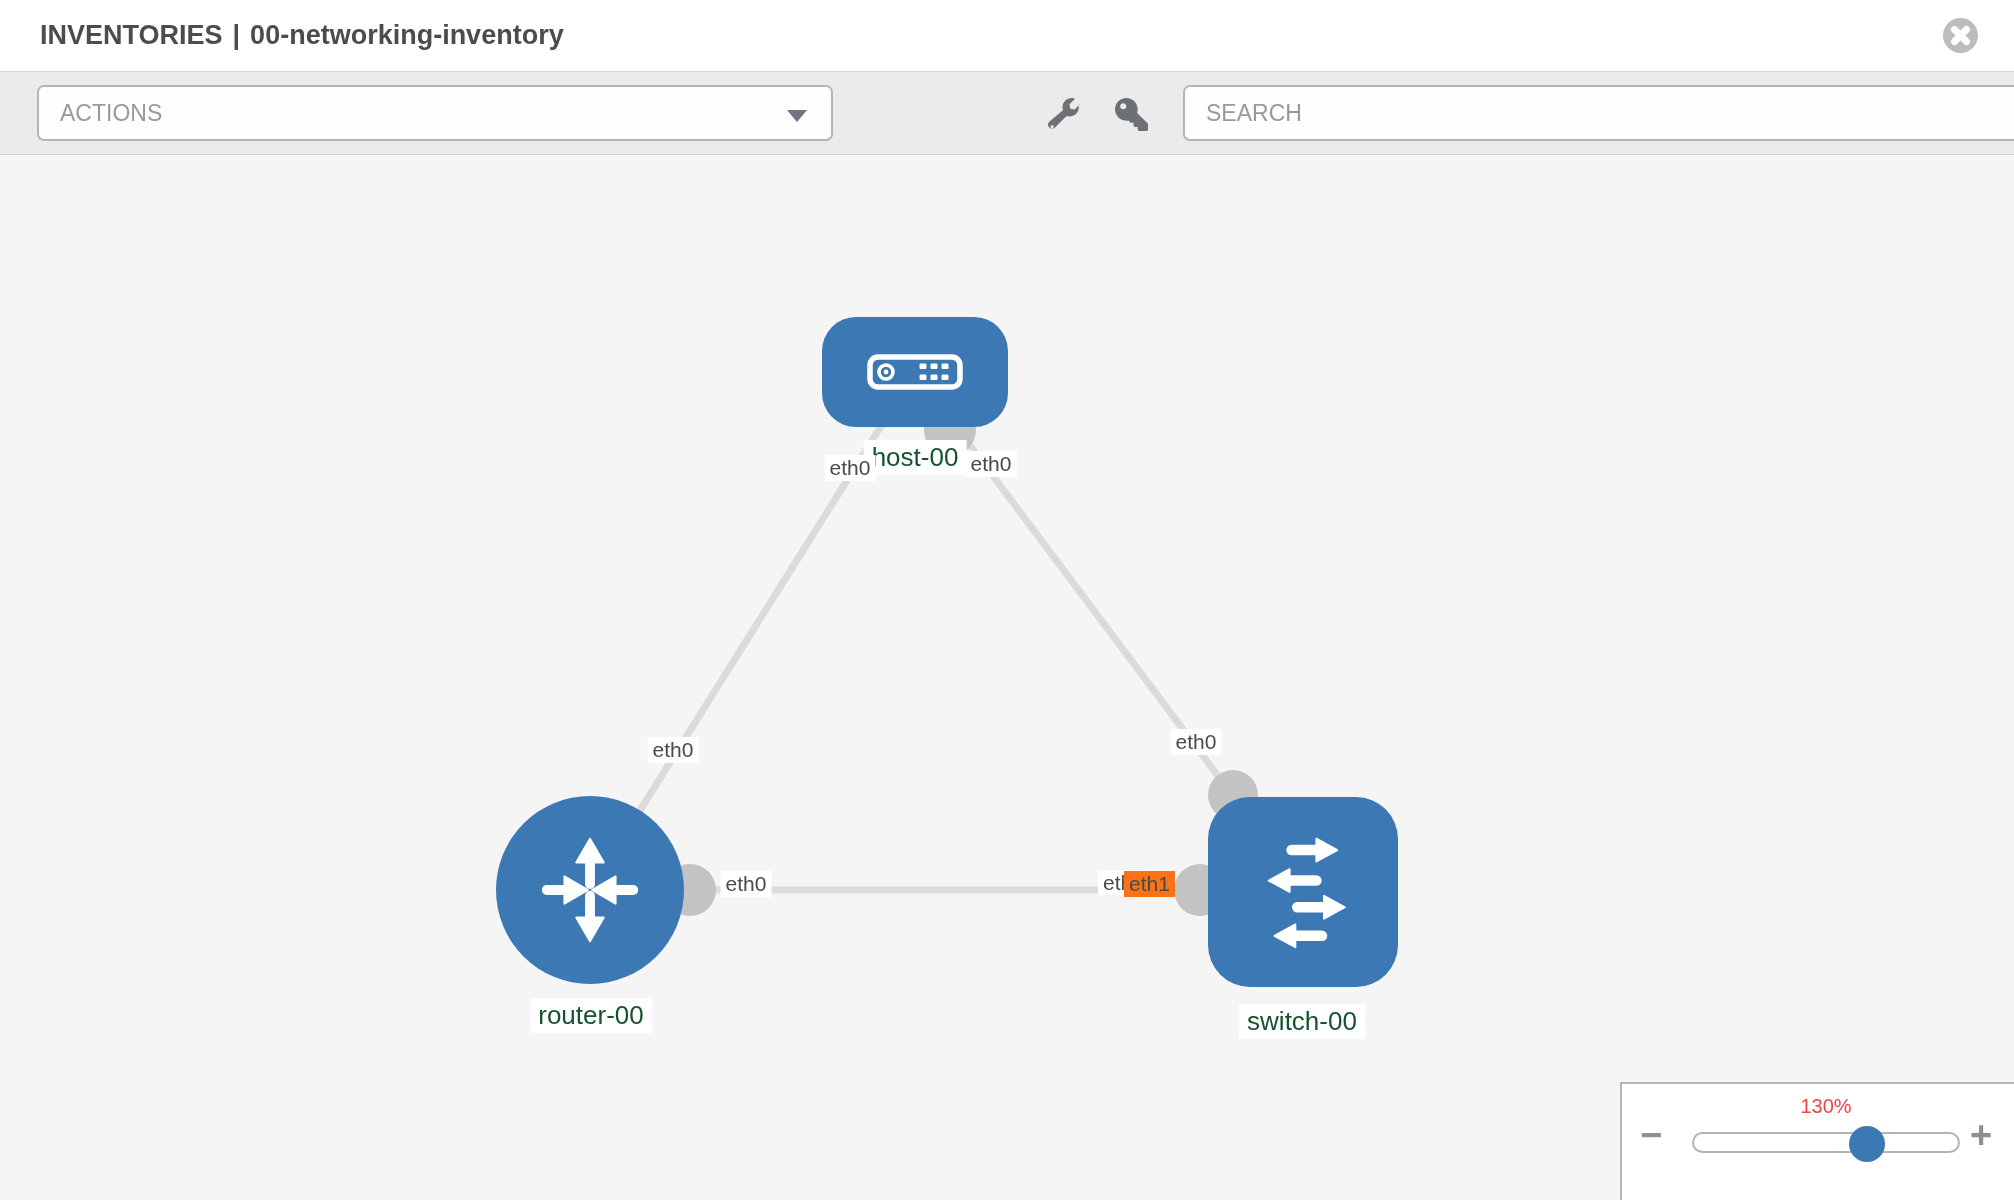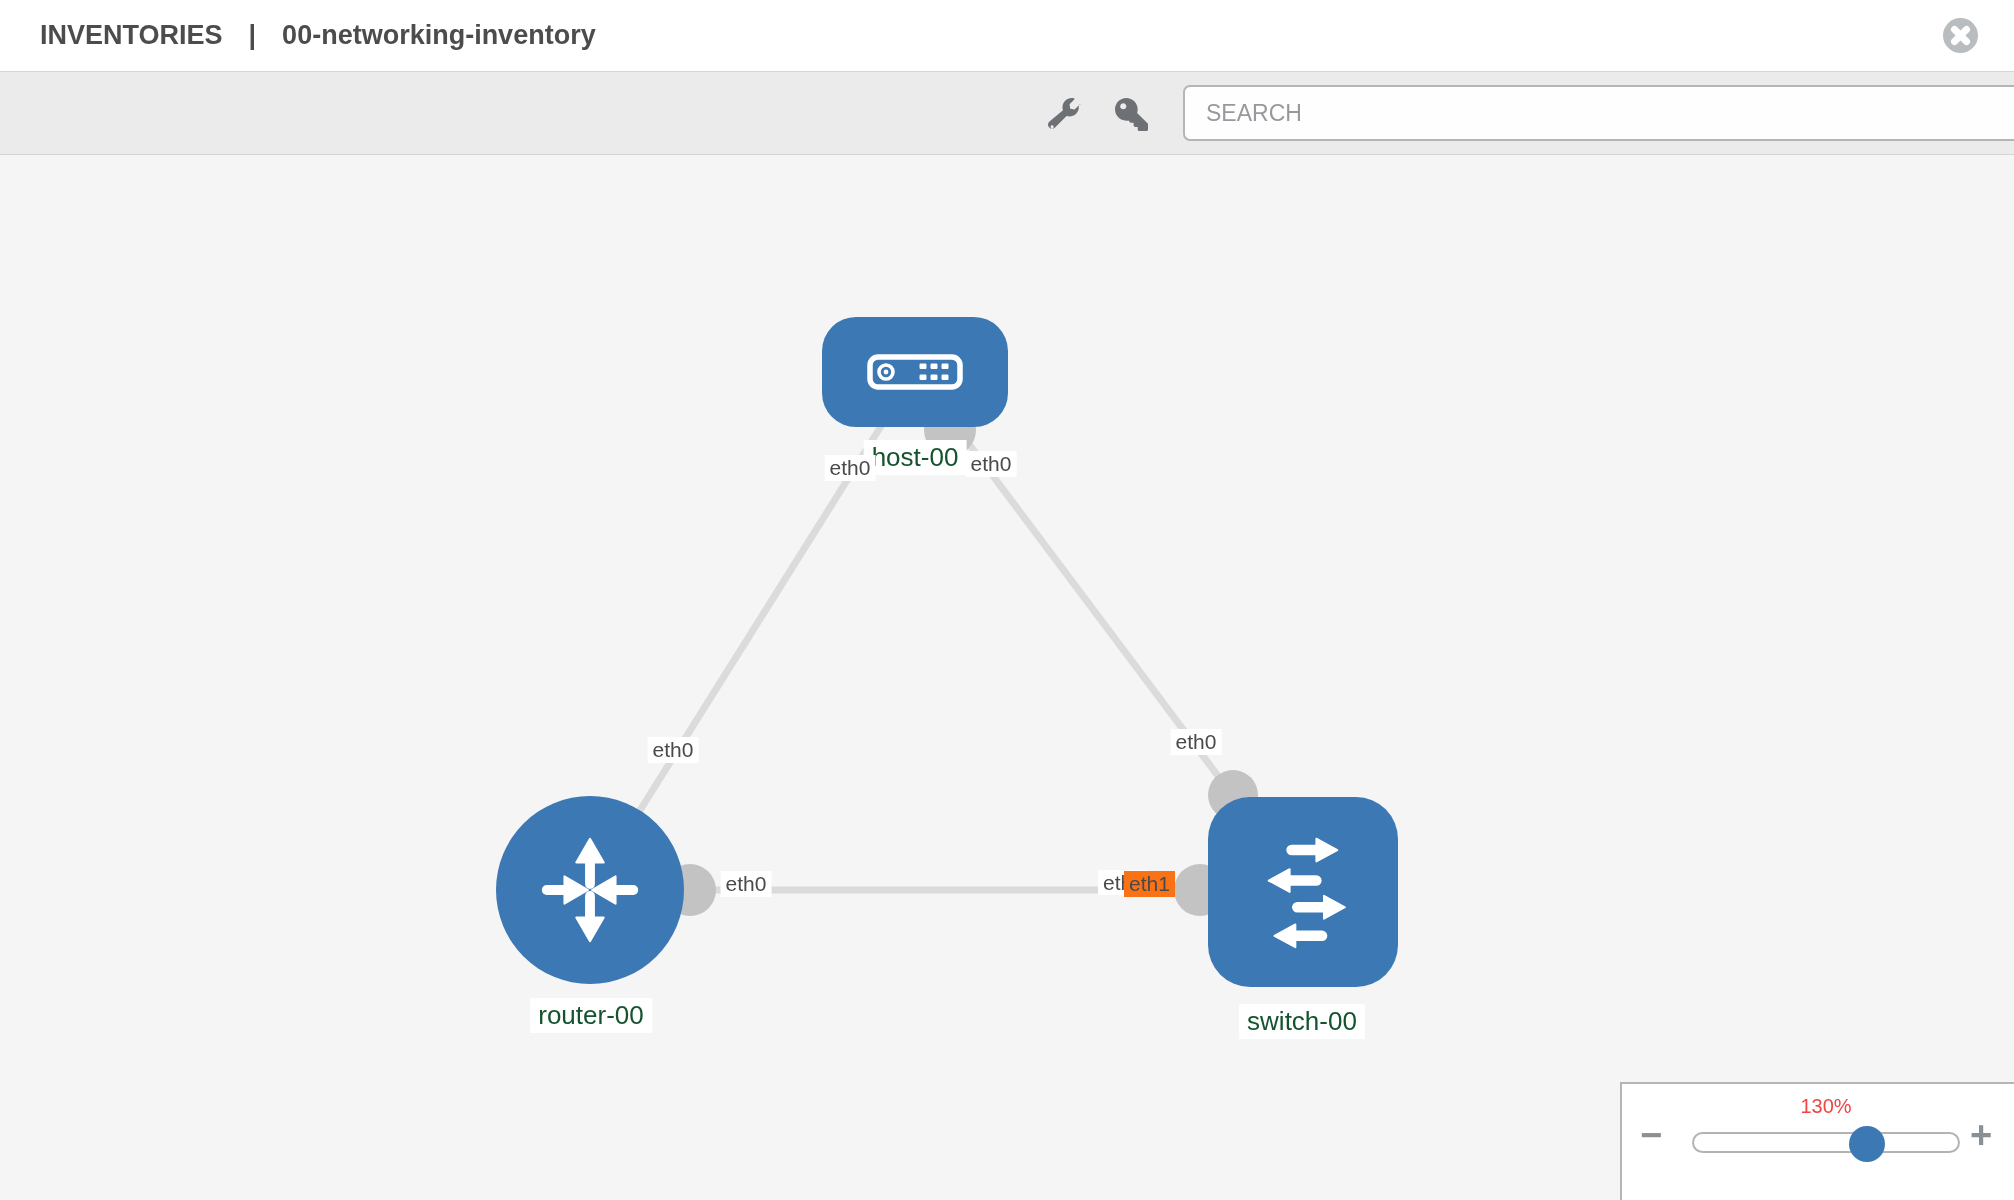--- a/index.html
+++ b/index.html
@@ -1,21 +1,21 @@
 <!DOCTYPE html>
 <html><head>
 <meta charset="utf-8">
 <style>
   * { margin:0; padding:0; box-sizing:border-box; }
   html,body { width:2014px; height:1200px; overflow:hidden;
     font-family:"Liberation Sans","DejaVu Sans",sans-serif; background:#fff; }
 
   
   .header { position:relative; height:72px; background:#ffffff; border-bottom:1px solid #d4d4d4; }
-  .title { position:absolute; left:40px; top:0; height:71px; display:flex; align-items:center; gap:26px;
+  .title { position:absolute; left:40px; top:0; height:71px; display:flex; align-items:center; gap:10px;
     font-size:27px; font-weight:700; color:#4c4c4c; }
   .close-btn { position:absolute; left:1943px; top:18px; width:35px; height:35px; border-radius:50%;
     background:#babdbf; cursor:pointer; display:flex; align-items:center; justify-content:center; }
 
   
   .toolbar { position:relative; height:83px; background:#ebebeb; border-bottom:1px solid #d4d4d4; }
   .select-box { position:absolute; top:13px; height:56px; background:#fefefe; border:2px solid #b5b5b5;
     border-radius:7px; font-size:23px; color:#97999d; line-height:52px; padding-left:21px; cursor:pointer; }
   .select-actions { left:37px; width:796px; }
   .select-search { left:1183px; width:927px; }
@@ -81,20 +81,24 @@
   </div>
   <div class="close-btn">
     <svg width="35" height="35" viewBox="0 0 35 35">
       <line x1="11.5" y1="11.5" x2="23.5" y2="23.5" stroke="#ffffff" stroke-width="7" stroke-linecap="round"></line>
       <line x1="23.5" y1="11.5" x2="11.5" y2="23.5" stroke="#ffffff" stroke-width="7" stroke-linecap="round"></line>
     </svg>
   </div>
 </div>
 
 <div class="toolbar">
+  <div class="select-box select-actions">
+    <span>ACTIONS</span>
+    <span class="caret"></span>
+  </div>
 
   <div class="tool-btn btn-wrench">
     <svg viewBox="0 0 512 512">
       <path d="M507.73 109.1c-2.24-9.03-13.54-12.09-20.12-5.51l-74.36 74.36-67.88-11.31-11.31-67.88 74.36-74.36c6.62-6.62 3.43-17.9-5.66-20.16-47.38-11.74-99.55.91-136.58 37.93-39.64 39.64-50.55 97.1-34.05 147.2L18.74 368.58c-24.99 24.99-24.99 65.51 0 90.5 24.99 24.99 65.51 24.99 90.5 0l179.2-179.2c50.1 16.5 107.56 5.59 147.2-34.05 37.03-37.03 49.67-89.2 37.93-136.58zM64 472c-13.25 0-24-10.75-24-24 0-13.25 10.75-24 24-24s24 10.75 24 24c0 13.25-10.75 24-24 24z"></path>
     </svg>
   </div>
   <div class="tool-btn btn-key">
     <svg viewBox="0 0 512 512" class="flip-h">
       <path d="M512 176.001C512 273.203 433.202 352 336 352c-11.22 0-22.19-1.062-32.827-3.069l-24.012 27.014A23.999 23.999 0 0 1 261.223 384H224v40c0 13.255-10.745 24-24 24h-40v40c0 13.255-10.745 24-24 24H24c-13.255 0-24-10.745-24-24v-78.059c0-6.365 2.529-12.47 7.029-16.971l161.802-161.802C163.108 213.814 160 195.271 160 176 160 78.798 238.797.001 335.999 0 433.488-.001 512 78.511 512 176.001zM336 128c0 26.51 21.49 48 48 48s48-21.49 48-48-21.49-48-48-48-48 21.49-48 48z"></path>
     </svg>

